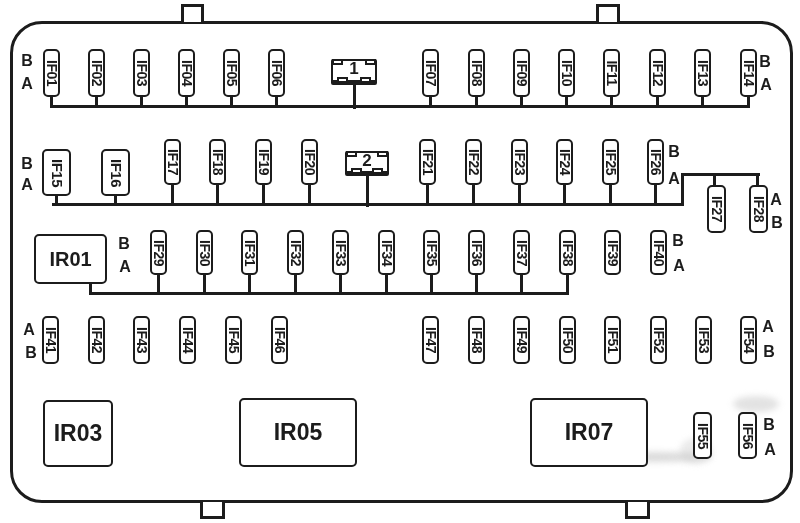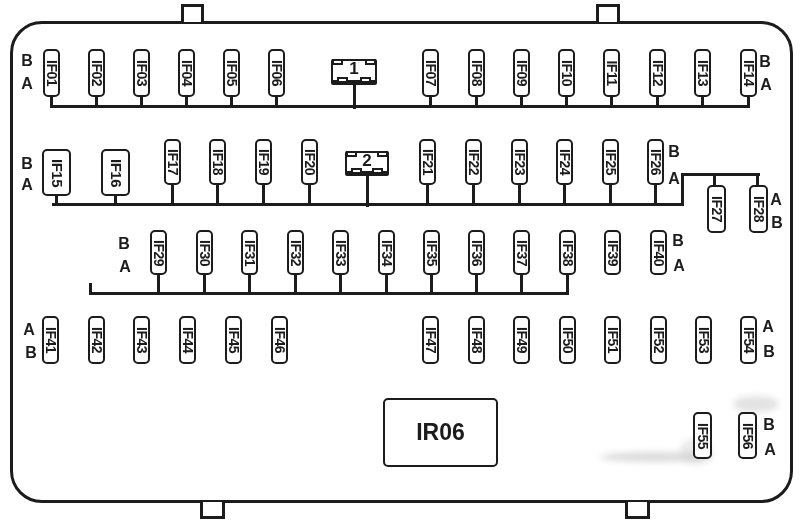--- a/index.html
+++ b/index.html
@@ -265,21 +265,24 @@
     </div>
     <div class="fuse" style="left: 740px; top: 316px; width: 17px; height: 48px;">
       <span class="flabel">IF54</span>
     </div>
     <div class="fuse" style="left: 693px; top: 412px; width: 19px; height: 47px;">
       <span class="flabel">IF55</span>
     </div>
     <div class="fuse" style="left: 738px; top: 412px; width: 19px; height: 47px;">
       <span class="flabel">IF56</span>
     </div>
-    <div class="relay" style="left: 383px; top: 398px; width: 115px; height: 69px; font-size: 23px;">IR06</div>
+    <div class="relay" style="left: 34px; top: 234px; width: 73px; height: 50px; font-size: 20px;">IR01</div>
+    <div class="relay" style="left: 43px; top: 400px; width: 70px; height: 67px; font-size: 23px;">IR03</div>
+    <div class="relay" style="left: 239px; top: 398px; width: 118px; height: 69px; font-size: 23px;">IR05</div>
+    <div class="relay" style="left: 530px; top: 398px; width: 118px; height: 69px; font-size: 23px;">IR07</div>
     <div class="line" style="left: 352.5px; top: 82px; width: 3px; height: 27px;"></div>
     <div class="conn" style="left: 331px; top: 59px; width: 46px; height: 26px;">
       <div class="notch notch-tl"></div>
       <div class="notch notch-tr"></div>
       <div class="notch notch-bl"></div>
       <div class="notch notch-br"></div>
       <span class="num">1</span>
     </div>
     <div class="line" style="left: 365.5px; top: 173px; width: 3px; height: 34px;"></div>
     <div class="conn" style="left: 345px; top: 151px; width: 44px; height: 25px;">

